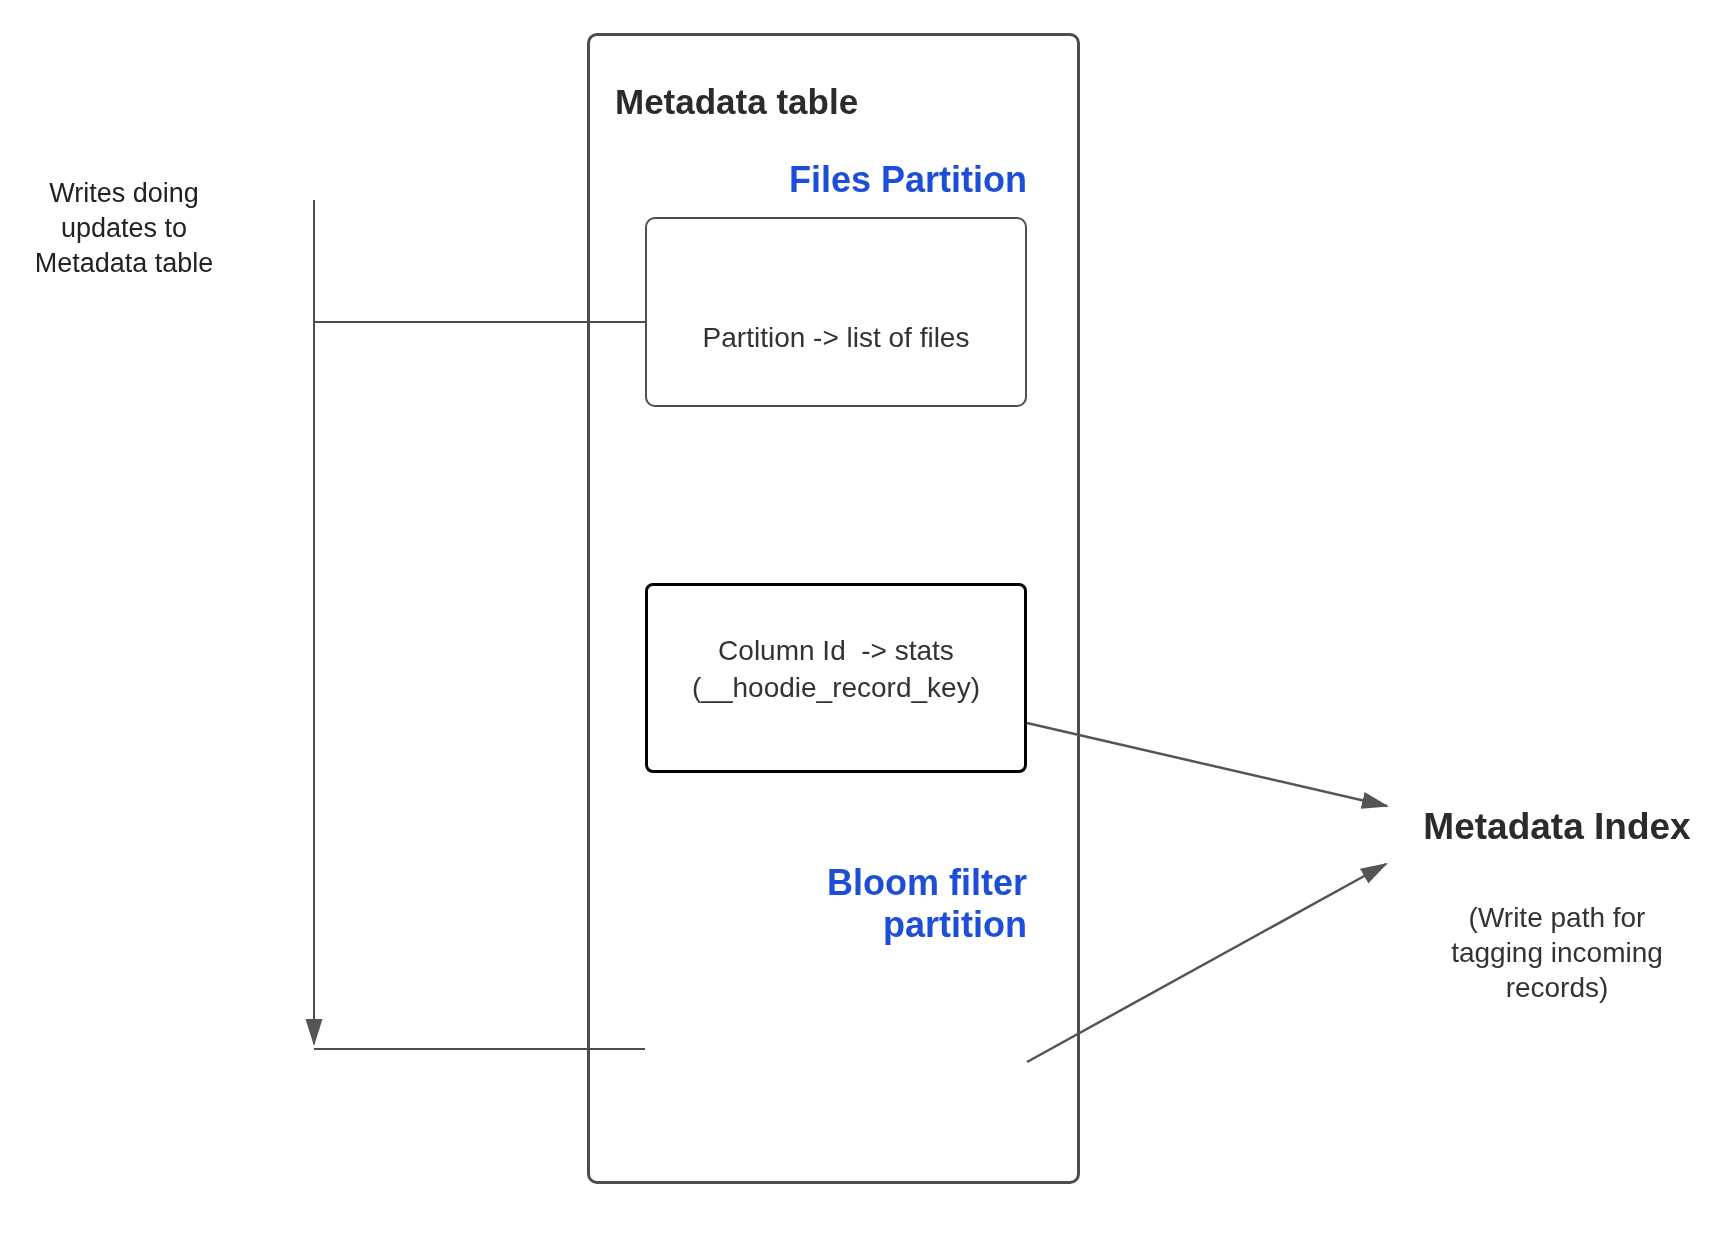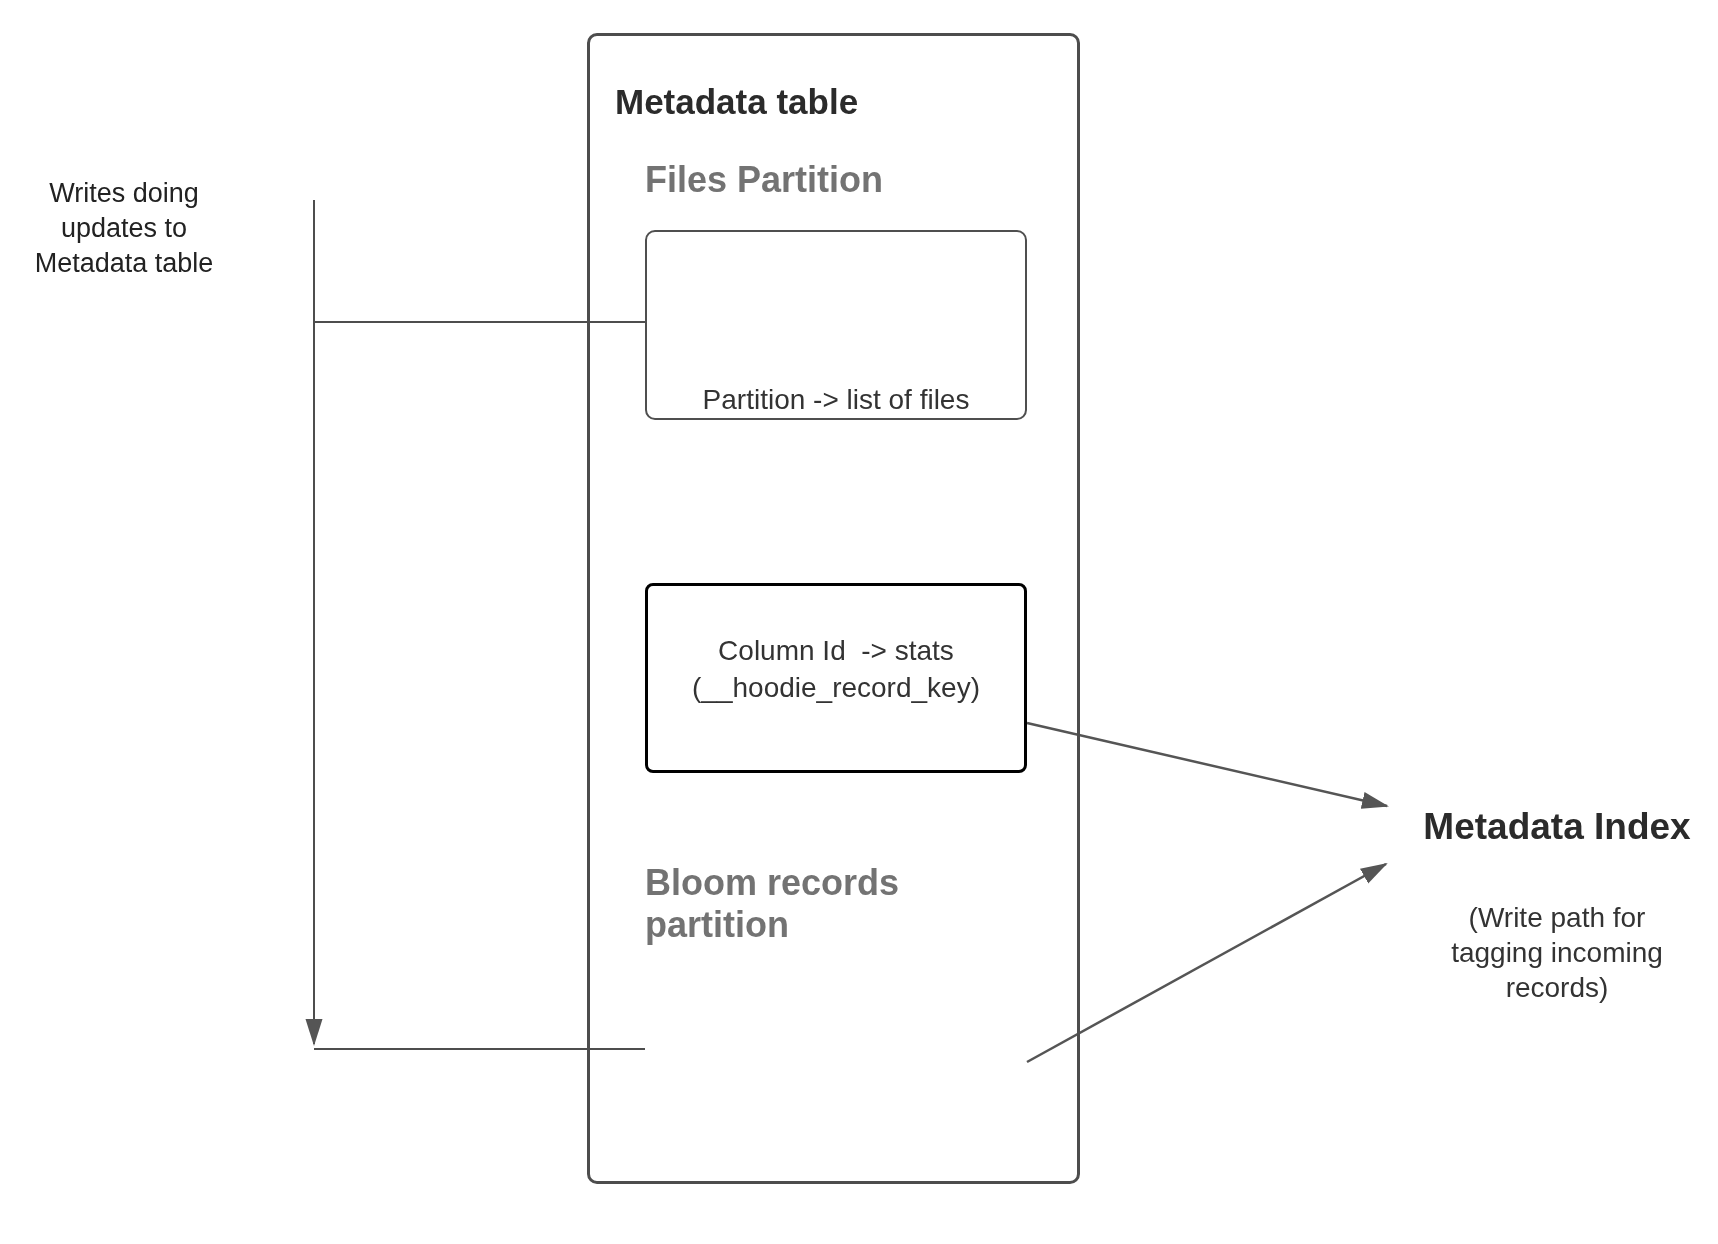--- a/index.html
+++ b/index.html
@@ -30,34 +30,34 @@
     border: 3px solid #4d4d4d; border-radius: 10px;
     background: transparent; box-sizing: border-box;
   }
   .outer-title {
     left: 615px; top: 82px;
     font-size: 35px; font-weight: bold; color: #2b2b2b;
     white-space: pre;
   }
   .part-heading {
     left: 645px; width: 382px;
-    text-align: left; font-weight: bold;
+    text-align: right; font-weight: bold;
     font-size: 36px; line-height: 42px;
-    color: #737373; white-space: pre-wrap;
+    color: #1d4ed8; white-space: pre-wrap;
   }
   #files-heading { top: 159px; }
   #stats-heading { top: 476px; }
   #bloom-heading { top: 862px; }
   .box {
     left: 645px; width: 382px; height: 190px;
     border: 2.5px solid #4f4f4f; border-radius: 10px;
     background: #ffffff; box-sizing: border-box;
     display: flex; justify-content: center;
   }
-  #files-box { top: 230px; align-items: flex-end; padding-top: 50px; }
+  #files-box { top: 217px; align-items: center; padding-top: 50px; }
   #stats-box { top: 583px; border: 3.5px solid #000000; border-radius: 8px; align-items: center; padding-bottom: 19px; }
   #bloom-box { top: 968px; align-items: center; }
   .box-text {
     font-size: 28px; line-height: 37px;
     text-align: center; white-space: pre-wrap;
     color: #333333;
   }
   .index-title {
     left: 1377px; top: 806px; width: 360px;
     text-align: center; font-size: 37px; font-weight: bold;
@@ -98,21 +98,21 @@
   <div class="abs part-heading" id="files-heading">Files Partition</div>
   <div class="abs box" id="files-box">
     <div class="box-text">Partition -&gt; list of files</div>
   </div>
 
   <div class="abs box" id="stats-box">
     <div class="box-text">Column Id  -&gt; stats
 (__hoodie_record_key)</div>
   </div>
 
-  <div class="abs part-heading" id="bloom-heading">Bloom records
+  <div class="abs part-heading" id="bloom-heading">Bloom filter
 partition</div>
 
   <div class="abs index-title">Metadata Index</div>
   <div class="abs index-subtitle">(Write path for
 tagging incoming
 records)</div>
 
 </div>
 
 </body></html>

